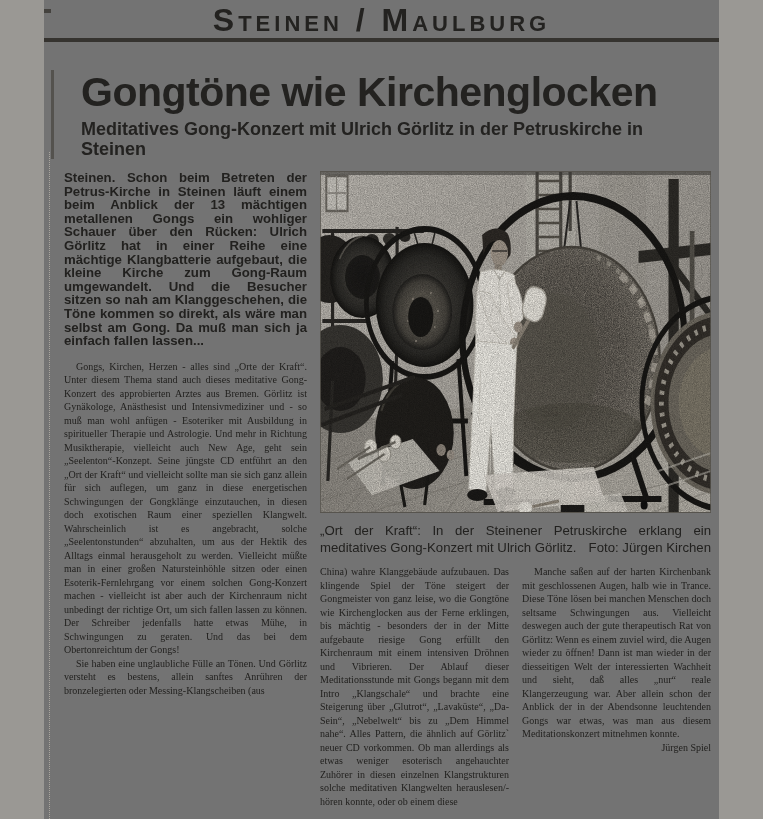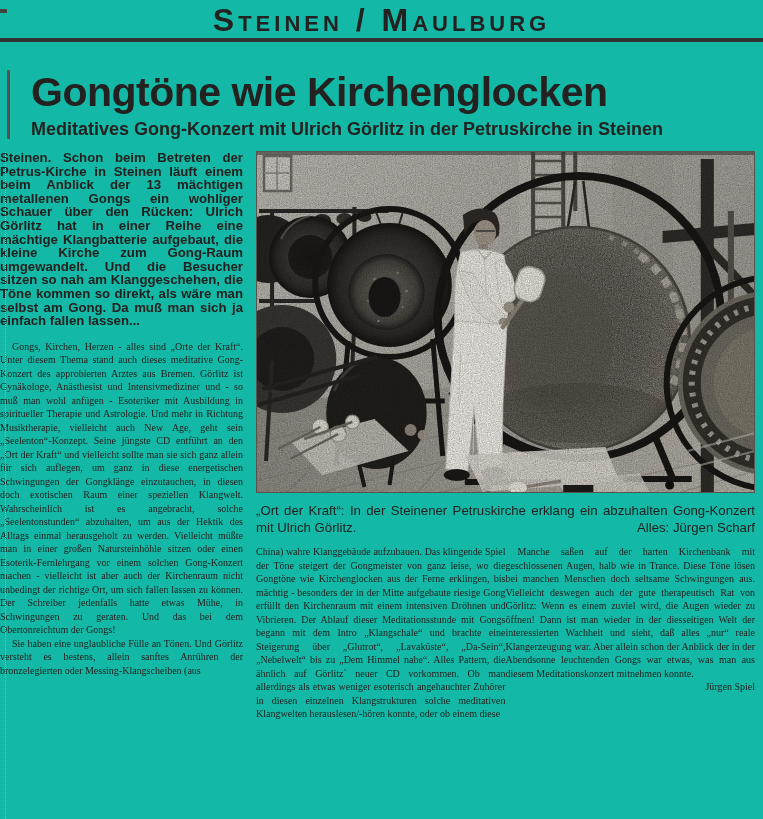--- a/index.html
+++ b/index.html
@@ -1,52 +1,52 @@
 <!DOCTYPE html>
 <html lang="de"><head>
 <meta charset="utf-8">
 <style>
   html,body{margin:0;padding:0;background:#9a9894;}
   .page{
-    width:763px;height:819px;margin:0 auto;position:relative;overflow:hidden;
-    background:#14b8a6;color:#22211f;
+    width:675px;height:819px;margin:0 auto;position:relative;overflow:hidden;
+    background:#737373;color:#22211f;
     font-family:"Liberation Sans",sans-serif;
   }
   
   .kicker{
     text-align:center;font-variant:small-caps;font-weight:bold;
     font-size:32px;letter-spacing:4px;padding-top:3px;line-height:34px;color:#232220;
   }
   .rule{height:4px;background:#35332f;margin-top:1px;}
   
-  .headline-block{margin:28px 0 0 7px;border-left:3px solid #54524e;padding-left:21px;}
+  .headline-block{margin:28px 0 0 7px;border-left:3px solid #54524e;padding-left:27px;}
   h1.headline{margin:0;font-size:41px;line-height:44px;letter-spacing:-0.5px;color:#232220;font-weight:bold;}
   h2.subheadline{margin:5px 16px 0 0;font-size:18px;line-height:20px;color:#232220;font-weight:bold;}
   
-  .content{display:flex;gap:13px;margin:12px 8px 0 0;}
+  .content{display:flex;gap:13px;margin:12px 8px 0 20px;}
   .col-left{flex:0 0 243px;min-width:0;}
   .right-area{flex:1;min-width:0;}
   p.lead{
     margin:0 0 12px 0;font-weight:bold;font-size:13.2px;line-height:13.6px;
     text-align:justify;hyphens:auto;-webkit-hyphens:auto;
   }
   p.body{
     margin:0;font-family:"Liberation Serif",serif;font-size:10px;line-height:13.5px;
     text-align:justify;hyphens:auto;-webkit-hyphens:auto;
   }
   p.indent{text-indent:12px;}
   .sig{float:right;font-family:"Liberation Serif",serif;padding-left:10px;}
   
   figure.photo{margin:0;}
   figure.photo svg{display:block;}
   figcaption{
     margin-top:9px;font-size:13.2px;line-height:17px;text-align:justify;color:#22211f;
   }
   .credit{float:right;padding-left:12px;}
-  .bottom-cols{display:flex;margin-top:9px;}
+  .bottom-cols{display:flex;gap:13px;margin-top:9px;}
   .bottom-cols .bcol{flex:1;min-width:0;}
   
   .edge-artifact{position:absolute;left:5px;top:152px;bottom:0;width:0;border-left:1px dotted #aaa69e;}
   .corner-dash{position:absolute;left:0;top:9px;width:7px;height:4px;background:#44423e;}
 </style>
 </head>
 <body>
 
 <div class="page">
   <div class="corner-dash"></div>
@@ -246,22 +246,22 @@
               <path d="M430,300 L497,282 M420,320 L497,300" stroke="#bdb9b0" stroke-width="2" opacity="0.6"></path>
             </g>
 
             <rect width="497" height="342" filter="url(#grainF)" opacity="0.28"></rect>
             <rect width="497" height="4" fill="#3a3835" opacity="0.6"></rect>
           </g>
           <rect x="0.5" y="0.5" width="496" height="341" fill="none" stroke="#57544e" stroke-width="1"></rect>
         </svg>
 
         <figcaption>
-          <span>„Ort der Kraft“: In der Steinener Petruskirche erklang ein abzuhalten Gong-Konzert mit Ulrich Görlitz.</span>
-          <span class="credit">Alles: Jürgen Scharf</span>
+          <span>„Ort der Kraft“: In der Steinener Petruskirche erklang ein meditatives Gong-Konzert mit Ulrich Görlitz.</span>
+          <span class="credit">Foto: Jürgen Kirchen</span>
         </figcaption>
       </figure>
 
       <div class="bottom-cols">
         <div class="bcol">
           <p class="body">China) wahre Klanggebäude aufzubauen. Das klingende Spiel der Töne steigert der Gongmeister von ganz leise, wo die Gongtöne wie Kirchenglocken aus der Ferne erklingen, bis mächtig - besonders der in der Mitte aufgebaute riesige Gong erfüllt den Kirchenraum mit einem intensiven Dröhnen und Vibrieren. Der Ablauf dieser Meditationsstunde mit Gongs begann mit dem Intro „Klangschale“ und brachte eine Steigerung über „Glutrot“, „Lavaküste“, „Da-Sein“, „Nebelwelt“ bis zu „Dem Himmel nahe“. Alles Pattern, die ähnlich auf Görlitz` neuer CD vorkommen. Ob man allerdings als etwas weniger esoterisch angehauchter Zuhörer in diesen einzelnen Klangstrukturen solche meditativen Klangwelten herauslesen/-hören konnte, oder ob einem diese</p>
         </div>
         <div class="bcol">
           <p class="body indent">
             <span>Manche saßen auf der harten Kirchenbank mit geschlossenen Augen, halb wie in Trance. Diese Töne lösen bei manchen Menschen doch seltsame Schwingungen aus. Vielleicht deswegen auch der gute therapeutisch Rat von Görlitz: Wenn es einem zuviel wird, die Augen wieder zu öffnen! Dann ist man wieder in der diesseitigen Welt der interessierten Wachheit und sieht, daß alles „nur“ reale Klangerzeugung war. Aber allein schon der Anblick der in der Abendsonne leuchtenden Gongs war etwas, was man aus diesem Meditationskonzert mitnehmen konnte.</span>

